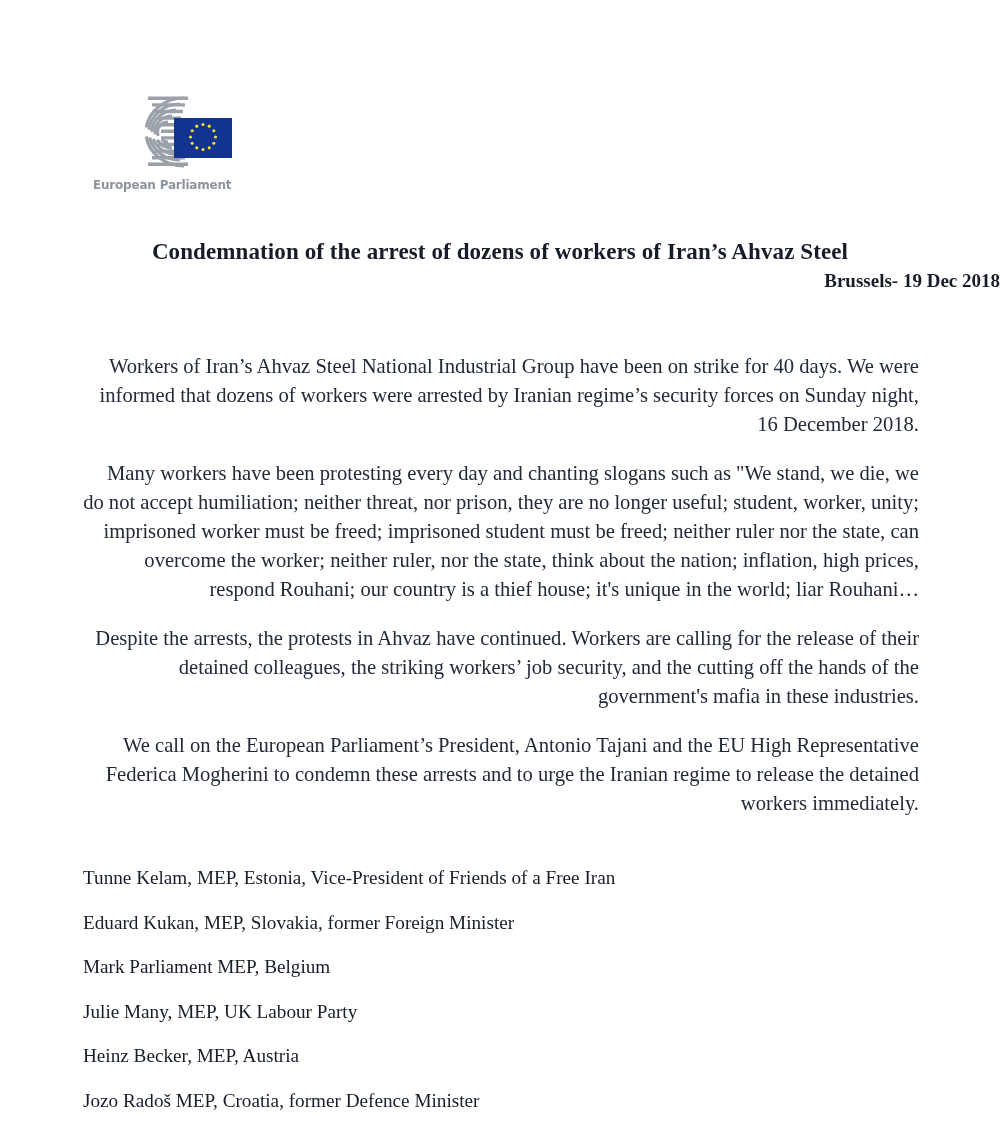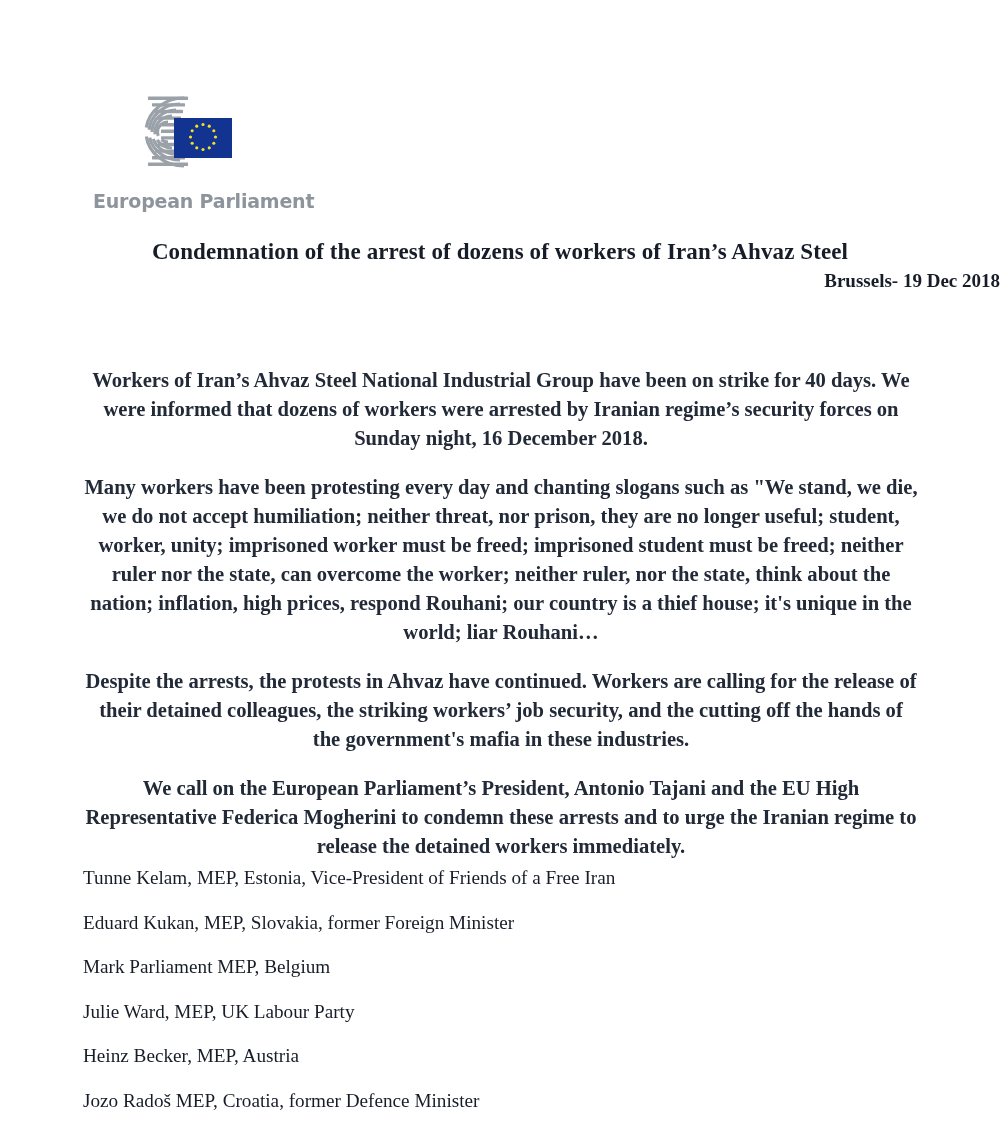--- a/index.html
+++ b/index.html
@@ -31,24 +31,24 @@
   }
   .logo-mark {
     position: relative;
     width: 152px;
     height: 80px;
   }
   .logo-mark svg {
     display: block;
   }
   .logo-wordmark {
-    margin-top: 18px;
+    margin-top: 6px;
     margin-left: 5px;
     font-family: "DejaVu Sans", "Liberation Sans", sans-serif;
-    font-size: 19px;
+    font-size: 12px;
     font-weight: 600;
     letter-spacing: -0.2px;
     color: #8d949c;
     white-space: nowrap;
   }
 
   
   .doc-title {
     position: absolute;
     left: 0;
@@ -75,23 +75,22 @@
   .body-block {
     position: absolute;
     left: 83px;
     top: 350px;
     width: 836px;
   }
   .para {
     font-size: 20.6px;
     line-height: 29px;
     color: #222a38;
-    margin: 16px 0 20px 0;
-    text-align: center;
-    font-weight: bold;
+    margin: 2px 0 20px 0;
+    text-align: right;
   }
   .para:last-child { margin-bottom: 0; }
 
   
   .signatories {
     position: absolute;
     left: 83px;
     top: 866px;
     width: 836px;
   }
@@ -165,18 +164,18 @@
     <p class="para">Workers of Iran’s Ahvaz Steel National Industrial Group have been on strike for 40 days. We were informed that dozens of workers were arrested by Iranian regime’s security forces on Sunday night, 16 December 2018.</p>
     <p class="para">Many workers have been protesting every day and chanting slogans such as "We stand, we die, we do not accept humiliation; neither threat, nor prison, they are no longer useful; student, worker, unity; imprisoned worker must be freed; imprisoned student must be freed; neither ruler nor the state, can overcome the worker; neither ruler, nor the state, think about the nation; inflation, high prices, respond Rouhani; our country is a thief house; it's unique in the world; liar Rouhani…</p>
     <p class="para">Despite the arrests, the protests in Ahvaz have continued. Workers are calling for the release of their detained colleagues, the striking workers’ job security, and the cutting off the hands of the government's mafia in these industries.</p>
     <p class="para">We call on the European Parliament’s President, Antonio Tajani and the EU High Representative Federica Mogherini to condemn these arrests and to urge the Iranian regime to release the detained workers immediately.</p>
   </div>
 
   <div class="signatories">
     <div class="signatory">Tunne Kelam, MEP, Estonia, Vice-President of Friends of a Free Iran</div>
     <div class="signatory">Eduard Kukan, MEP, Slovakia, former Foreign Minister</div>
     <div class="signatory">Mark Parliament MEP, Belgium</div>
-    <div class="signatory">Julie Ward, MEP, UK Labour Party</div>
+    <div class="signatory">Julie Many, MEP, UK Labour Party</div>
     <div class="signatory">Heinz Becker, MEP, Austria</div>
     <div class="signatory">Jozo Radoš MEP, Croatia, former Defence Minister</div>
   </div>
 
 </div>
 
 </body></html>

